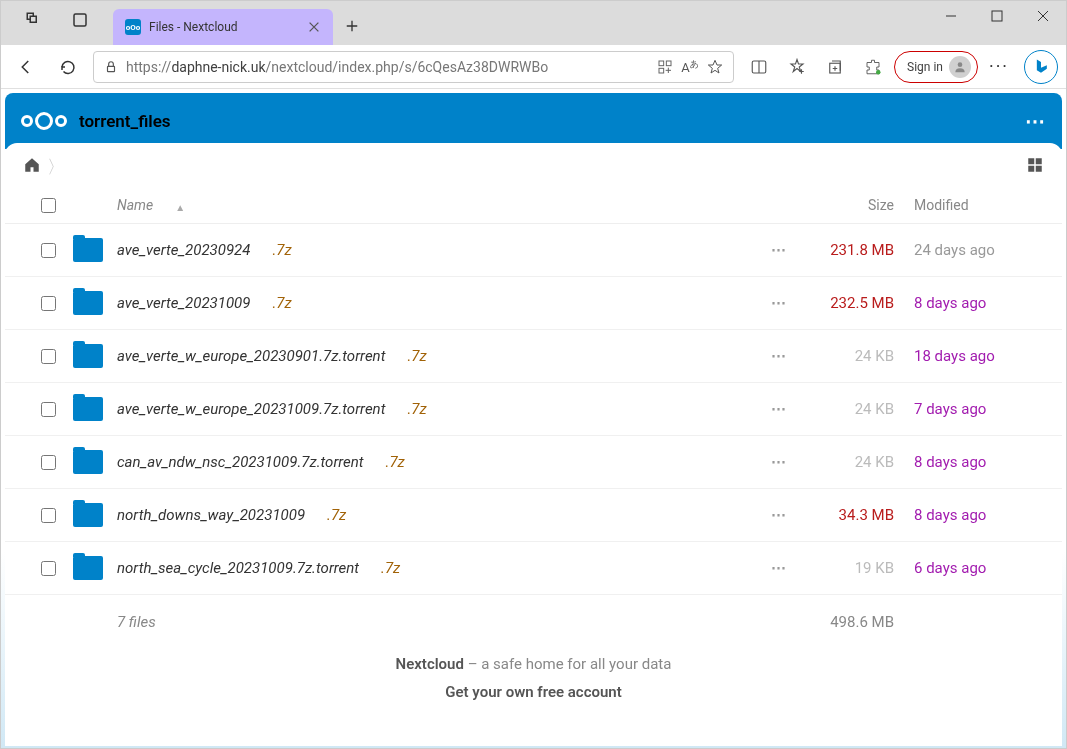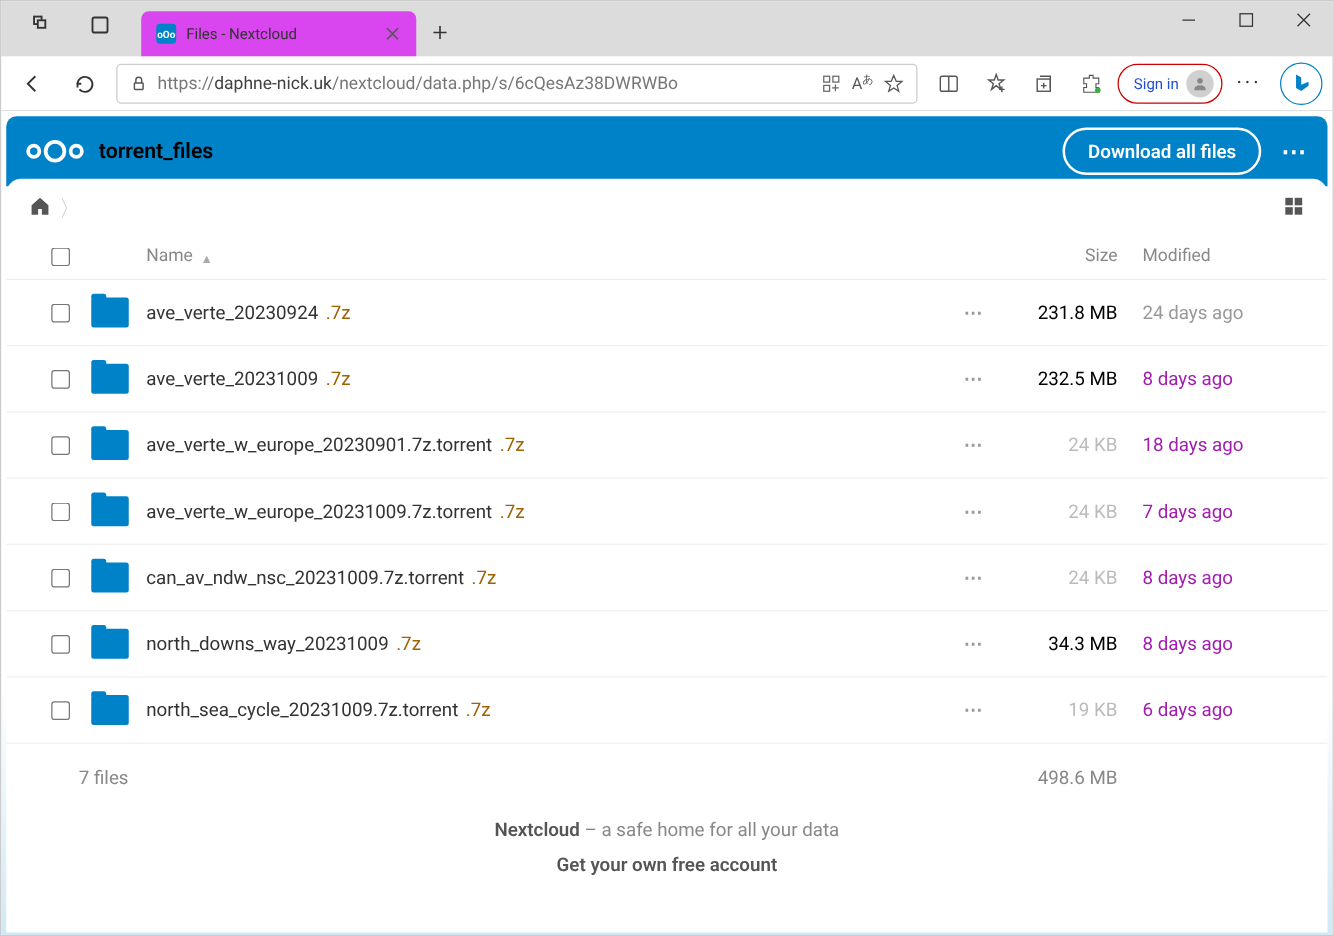--- a/index.html
+++ b/index.html
@@ -2,36 +2,36 @@
 <html><head>
 <meta charset="utf-8">
 <style>
 * { margin: 0; padding: 0; box-sizing: border-box; font-family: -apple-system, BlinkMacSystemFont, "Segoe UI", Roboto, sans-serif; }
 body { background: #f0f0f0; width: 1067px; height: 749px; overflow: hidden; border: 1px solid #ccc; }
 
 
 .browser-titlebar { height: 44px; background: #dcdcdc; display: flex; align-items: flex-end; position: relative; }
 .tab-actions { display: flex; gap: 12px; padding: 0 16px 8px 16px; }
 .tab-actions svg { width: 18px; height: 18px; fill: #333; }
-.browser-tab { background: #d946ef; height: 36px; border-radius: 6px 6px 0 0; display: flex; align-items: center; padding: 0 12px; gap: 8px; min-width: 220px; }
+.browser-tab { background: #c4b5fd; height: 36px; border-radius: 6px 6px 0 0; display: flex; align-items: center; padding: 0 12px; gap: 8px; min-width: 220px; }
 .tab-favicon { width: 16px; height: 16px; background: #0082c9; border-radius: 3px; display: flex; align-items: center; justify-content: center; }
 .tab-favicon span { color: #fff; font-size: 8px; font-weight: bold; }
 .tab-title { font-size: 12px; color: #333; flex: 1; }
 .tab-close { width: 14px; height: 14px; }
 .new-tab { padding: 0 12px 8px 12px; }
 .window-controls { position: absolute; right: 0; top: 0; display: flex; }
 .window-controls div { width: 46px; height: 30px; display: flex; align-items: center; justify-content: center; }
 
 .browser-toolbar { height: 44px; background: #fff; display: flex; align-items: center; padding: 0 8px; gap: 8px; border-bottom: 1px solid #e0e0e0; }
 .toolbar-btn { width: 34px; height: 34px; display: flex; align-items: center; justify-content: center; border-radius: 4px; }
 .url-bar { flex: 1; height: 32px; border: 1px solid #ccc; border-radius: 4px; display: flex; align-items: center; padding: 0 10px; gap: 8px; background: #fff; }
 .url-text { font-size: 14px; color: #777; flex: 1; white-space: nowrap; overflow: hidden; }
 .url-text .host { color: #404040; }
 .toolbar-icons { display: flex; gap: 4px; align-items: center; }
-.signin-btn { border: 1px solid #c00; border-radius: 16px; padding: 4px 6px 4px 12px; display: flex; align-items: center; gap: 6px; font-size: 12px; color: #1d4ed8; }
+.signin-btn { border: 1px solid #c00; border-radius: 16px; padding: 4px 6px 4px 12px; display: flex; align-items: center; gap: 6px; font-size: 12px; color: #404040; }
 .signin-avatar { width: 22px; height: 22px; background: #d0d0d0; border-radius: 50%; display: flex; align-items: center; justify-content: center; }
 .bing-btn { width: 34px; height: 34px; border: 1px solid #0082c9; border-radius: 50%; display: flex; align-items: center; justify-content: center; margin-left: 4px; }
 
 
 .nc-container { background: linear-gradient(to bottom, #fff 70%, #d0e8f5); height: calc(749px - 88px); padding: 4px; overflow: hidden; }
 .nc-header { background: #0082c9; height: 56px; display: flex; align-items: center; padding: 0 16px; border-radius: 8px 8px 0 0; }
 .nc-logo { display: flex; align-items: center; gap: 12px; color: #000000; }
 .nc-logo-circles { display: flex; align-items: center; gap: 2px; }
 .nc-logo-circles span { border: 3px solid #fff; border-radius: 50%; display: inline-block; }
 .nc-title { font-weight: 600; font-size: 17px; }
@@ -44,38 +44,38 @@
 .home-icon svg { width: 18px; height: 18px; fill: #555; }
 .breadcrumb-sep { color: #ccc; margin-left: 6px; font-size: 18px; }
 .view-toggle { margin-left: auto; }
 .view-toggle svg { width: 18px; height: 18px; fill: #555; }
 
 .file-table { width: 100%; }
 .table-header { display: flex; align-items: center; padding: 10px 18px; color: #888; font-size: 14px; border-bottom: 1px solid #eee; }
 .col-check { width: 50px; display: flex; justify-content: center; }
 .col-check input { width: 15px; height: 15px; }
 .col-icon { width: 44px; }
-.col-name { flex: 1; display: flex; align-items: flex-end; gap: 6px; }
+.col-name { flex: 1; display: flex; align-items: flex-end; gap: 22px; font-style: italic; }
 .col-actions { width: 50px; text-align: center; color: #999; }
 .col-size { width: 110px; text-align: right; padding-right: 20px; }
 .col-modified { width: 130px; }
 .sort-arrow { font-size: 10px; color: #aaa; }
 
 .file-row { display: flex; align-items: center; padding: 14px 18px; border-bottom: 1px solid #f0f0f0; font-size: 15px; color: #333; }
 .folder-icon { width: 30px; height: 24px; background: #0082c9; border-radius: 2px; position: relative; }
 .folder-icon::before { content: ''; position: absolute; top: -3px; left: 0; width: 12px; height: 4px; background: #0082c9; border-radius: 2px 2px 0 0; }
 .file-name .ext { color: #a16207; }
-.file-row .col-size { color: #000000; }
+.file-row .col-size { color: #b91c1c; }
 .file-row .col-size.dim { color: #bbb; }
 .file-row .col-modified { color: #a21caf; }
 .file-row .col-modified.dim { color: #999; }
 .dots { letter-spacing: 1px; font-weight: bold; }
 
 .summary-row { display: flex; padding: 18px; color: #888; font-size: 15px; }
-.summary-row .col-name { margin-left: 40px; }
+.summary-row .col-name { margin-left: 94px; }
 
 .footer-text { text-align: center; color: #888; font-size: 15px; padding: 6px 0; }
 .footer-text strong { color: #555; font-weight: 600; }
 .footer-link { text-align: center; color: #555; font-weight: 600; font-size: 15px; padding: 4px 0; }
 </style>
 </head>
 <body>
 
 <div class="browser-titlebar">
   <div class="tab-actions">
@@ -134,21 +134,21 @@
     <svg width="18" height="18" viewBox="0 0 24 24">
         <path d="M4 12 A8 8 0 1 1 6 18" fill="none" stroke="#333" stroke-width="2"></path>
         <path d="M4 16 L4 12 L8 12" fill="none" stroke="#333" stroke-width="2"></path>
       </svg>
   </div>
   <div class="url-bar">
     <svg width="14" height="14" viewBox="0 0 24 24">
         <rect x="6" y="11" width="12" height="9" rx="1" fill="none" stroke="#555" stroke-width="2"></rect>
         <path d="M8 11 V7 A4 4 0 0 1 16 7 V11" fill="none" stroke="#555" stroke-width="2"></path>
       </svg>
-    <span class="url-text"><span>https://</span><span class="host">daphne-nick.uk</span><span>/nextcloud/data.php/s/6cQesAz38DWRWBo</span></span>
+    <span class="url-text"><span>https://</span><span class="host">daphne-nick.uk</span><span>/nextcloud/index.php/s/6cQesAz38DWRWBo</span></span>
     <svg width="16" height="16" viewBox="0 0 24 24">
         <rect x="3" y="3" width="7" height="7" stroke="#666" fill="none" stroke-width="1.5"></rect>
         <rect x="14" y="3" width="7" height="7" stroke="#666" fill="none" stroke-width="1.5"></rect>
         <rect x="3" y="14" width="7" height="7" stroke="#666" fill="none" stroke-width="1.5"></rect>
         <path d="M17 13 V21 M13 17 H21" stroke="#666" stroke-width="1.5"></path>
       </svg>
     <span style="font-size:13px;color:#555;">A<sup style="font-size:9px">あ</sup></span>
     <svg width="16" height="16" viewBox="0 0 24 24">
         <path d="M12 2 L15 9 L22 9 L16 14 L18 21 L12 17 L6 21 L8 14 L2 9 L9 9 Z" fill="none" stroke="#555" stroke-width="1.5"></path>
       </svg>
@@ -201,21 +201,20 @@
   <div class="nc-header">
     <div class="nc-logo">
       <div class="nc-logo-circles">
         <span style="width:12px;height:12px"></span>
         <span style="width:18px;height:18px"></span>
         <span style="width:12px;height:12px"></span>
       </div>
       <span class="nc-title">torrent_files</span>
     </div>
     <div class="nc-header-right">
-      <button class="download-btn">Download all files</button>
       <span class="header-more dots">⋯</span>
     </div>
   </div>
 
   <div class="nc-body">
     <div class="breadcrumb-row">
       <span class="home-icon">
         <svg viewBox="0 0 24 24">
             <path d="M3 11 L12 3 L21 11 V21 H14 V15 H10 V21 H3 Z" fill="#555"></path>
           </svg>

